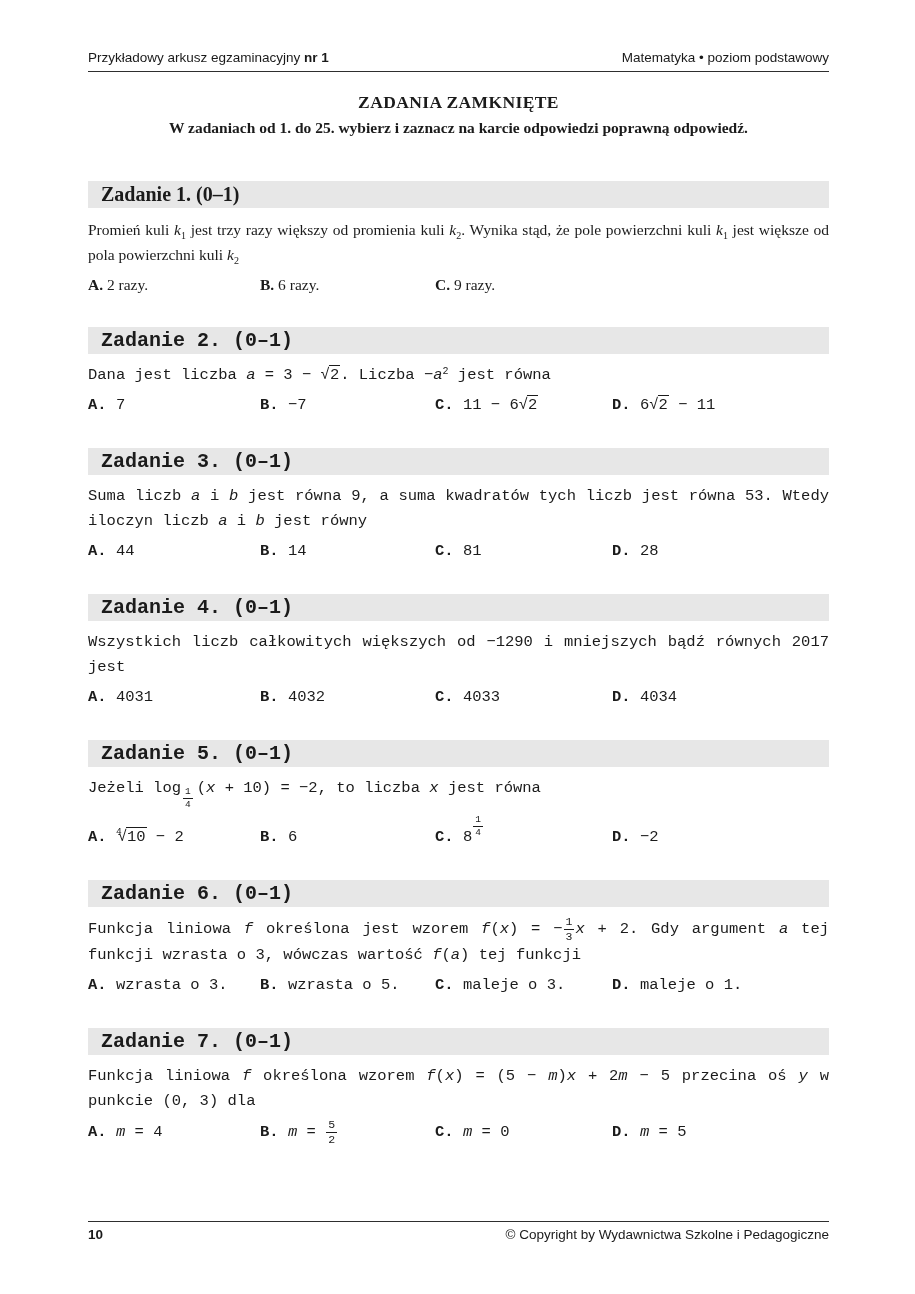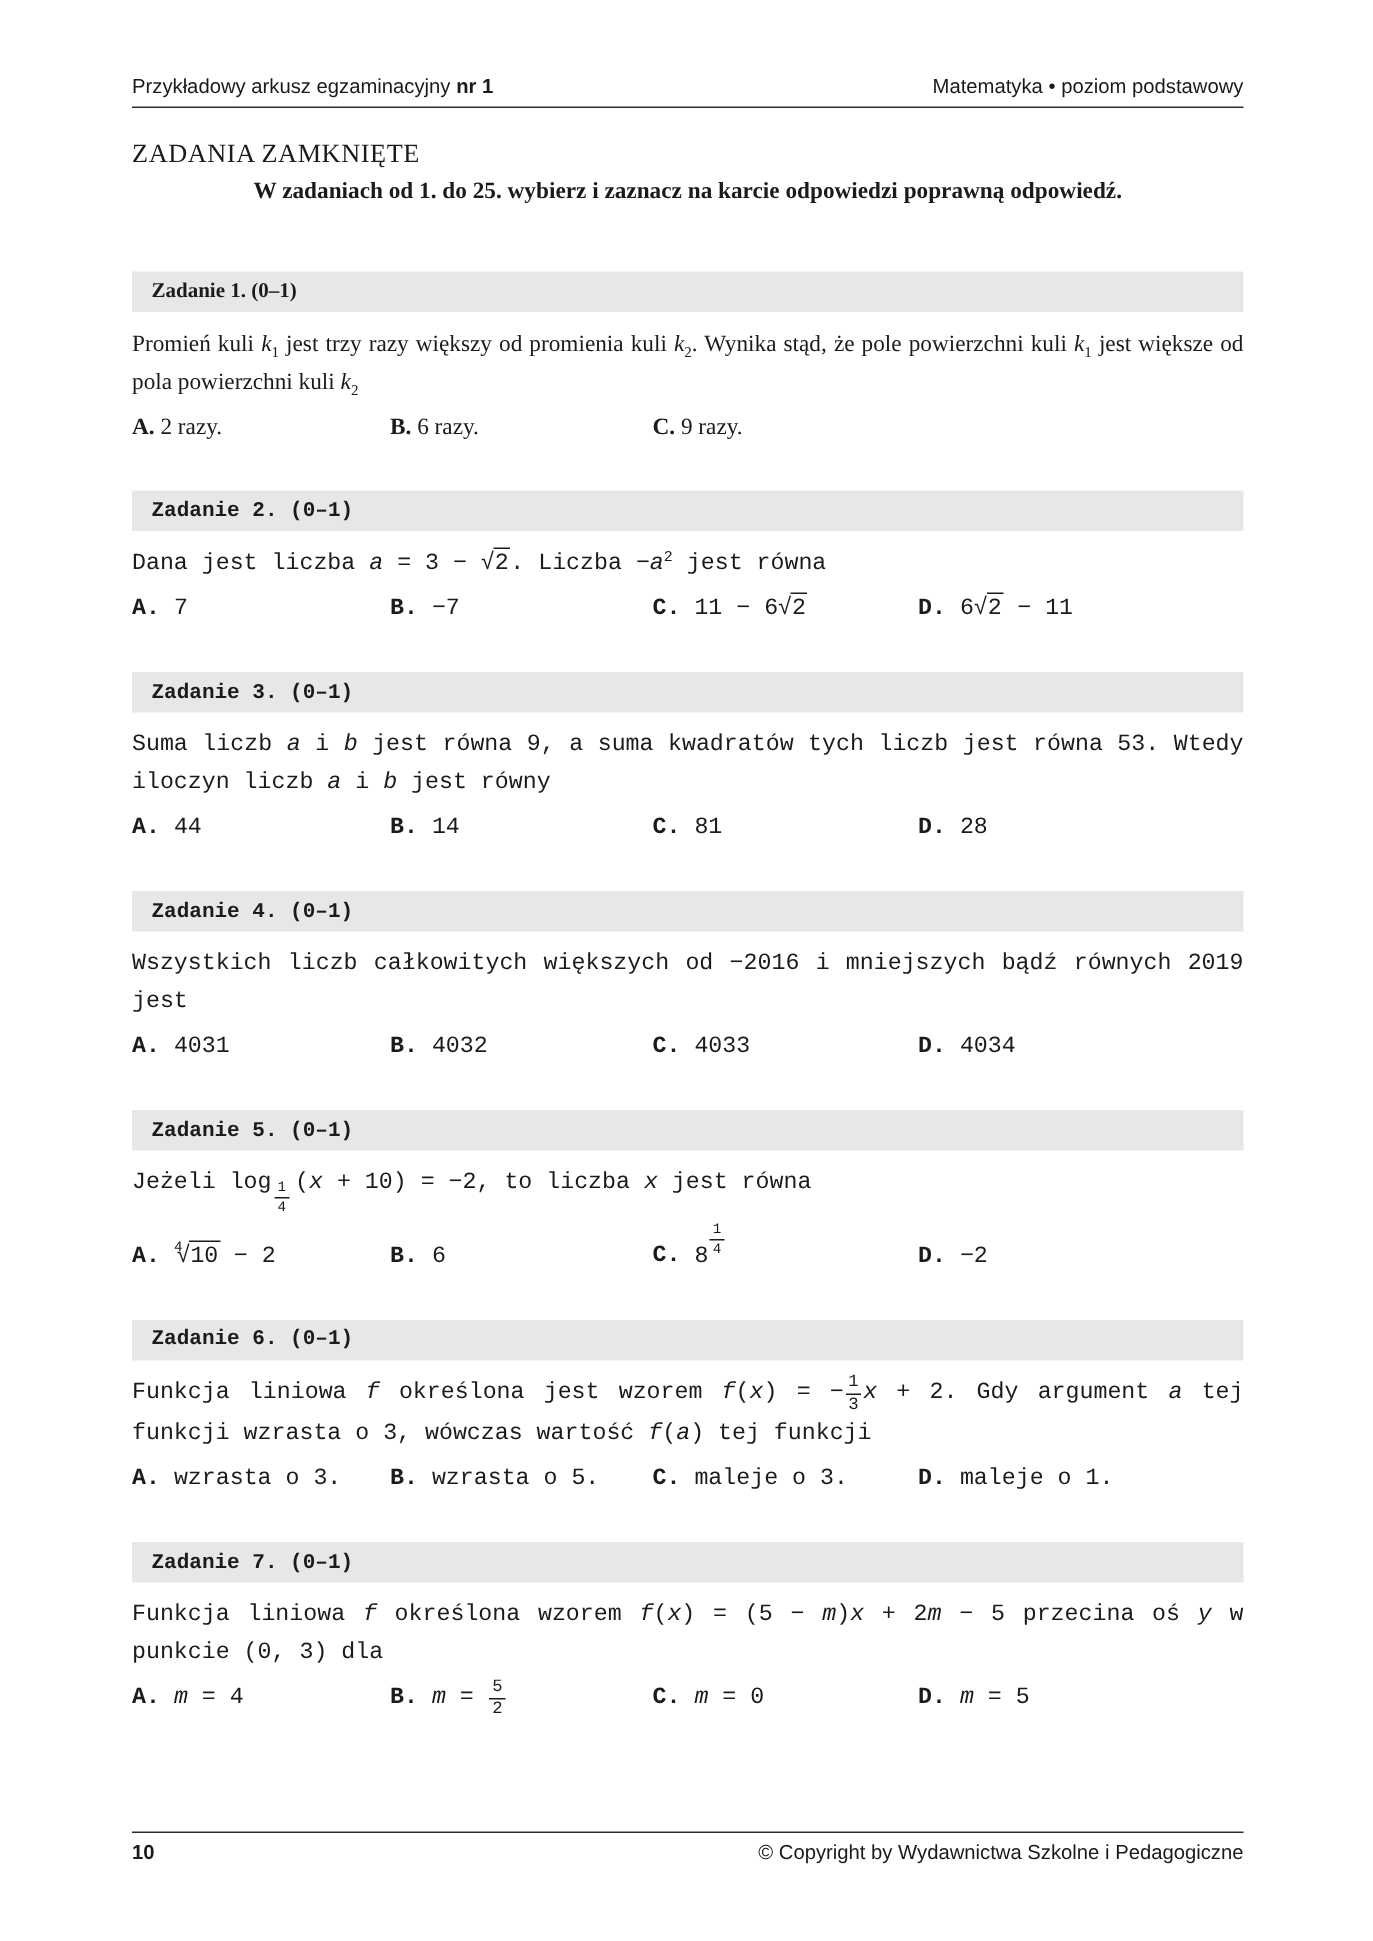--- a/index.html
+++ b/index.html
@@ -10,35 +10,35 @@
   
   .hdr{
     position:absolute;left:88px;width:741px;top:50px;
     display:flex;justify-content:space-between;align-items:baseline;
     font-family:"Liberation Sans",sans-serif;font-size:13.5px;color:#1a1a1a;gap:24px;
   }
   .hdr b{font-weight:bold;}
   .hdr-rule{position:absolute;left:88px;width:741px;top:71px;border-top:1.5px solid #2e2e2e;}
   
   .main-title{
-    position:absolute;left:88px;width:741px;top:92px;
-    font-size:17.5px;font-weight:normal;letter-spacing:.4px;
+    position:absolute;left:88px;width:741px;top:92px;text-align:center;
+    font-size:17.5px;font-weight:bold;letter-spacing:.4px;
   }
   .subtitle{
     position:absolute;left:88px;width:741px;top:119px;text-align:center;
     font-size:15.5px;font-weight:bold;
   }
   
   .tasks{position:absolute;left:88px;width:741px;top:181px;}
   .task + .task{margin-top:30px;font-family:Liberation Mono, monospace;}
   .task-bar{
     height:27px;background:#e7e7e7;display:flex;align-items:center;
     padding-left:13px;box-sizing:border-box;
   }
-  .task-title{font-weight:bold;font-size:14px;}
+  .task-title{font-weight:bold;font-size:20px;}
   .task-body{
     margin:9px 0 0 0;font-size:15.5px;line-height:25px;text-align:justify;
   }
   .opts{
     display:grid;grid-template-columns:172px 175px 177px 1fr;
     margin-top:5px;font-size:15.5px;line-height:25px;align-items:baseline;
   }
   .opt-letter{font-weight:bold;}
   
   i{font-style:italic;}
@@ -115,21 +115,21 @@
         <span class="opt"><b class="opt-letter">B.</b> <span class="opt-text">14</span></span>
         <span class="opt"><b class="opt-letter">C.</b> <span class="opt-text">81</span></span>
         <span class="opt"><b class="opt-letter">D.</b> <span class="opt-text">28</span></span>
       </div>
     </section>
 
     <section class="task">
       <div class="task-bar">
         <span class="task-title">Zadanie 4. (0–1)</span>
       </div>
-      <p class="task-body">Wszystkich liczb całkowitych większych od −2016 i mniejszych bądź równych 2019 jest</p>
+      <p class="task-body">Wszystkich liczb całkowitych większych od −1290 i mniejszych bądź równych 2017 jest</p>
       <div class="opts">
         <span class="opt"><b class="opt-letter">A.</b> <span class="opt-text">4031</span></span>
         <span class="opt"><b class="opt-letter">B.</b> <span class="opt-text">4032</span></span>
         <span class="opt"><b class="opt-letter">C.</b> <span class="opt-text">4033</span></span>
         <span class="opt"><b class="opt-letter">D.</b> <span class="opt-text">4034</span></span>
       </div>
     </section>
 
     <section class="task">
       <div class="task-bar">

